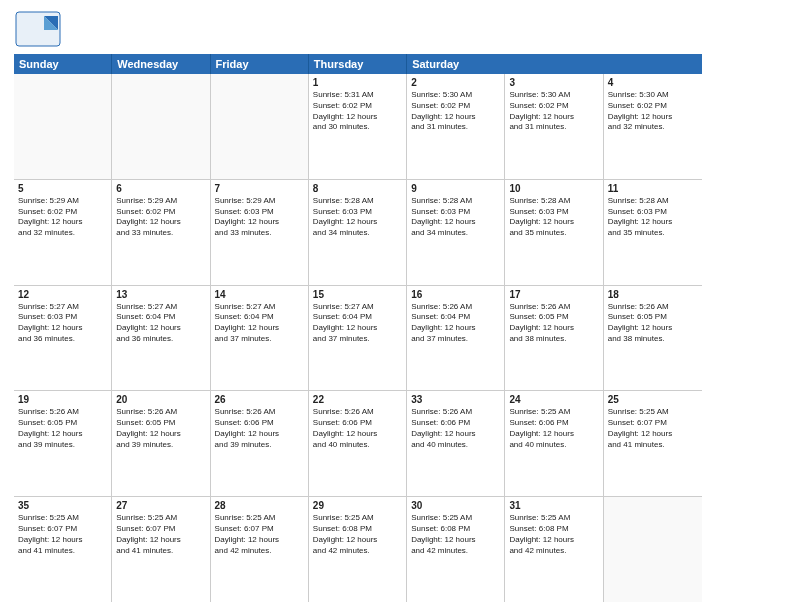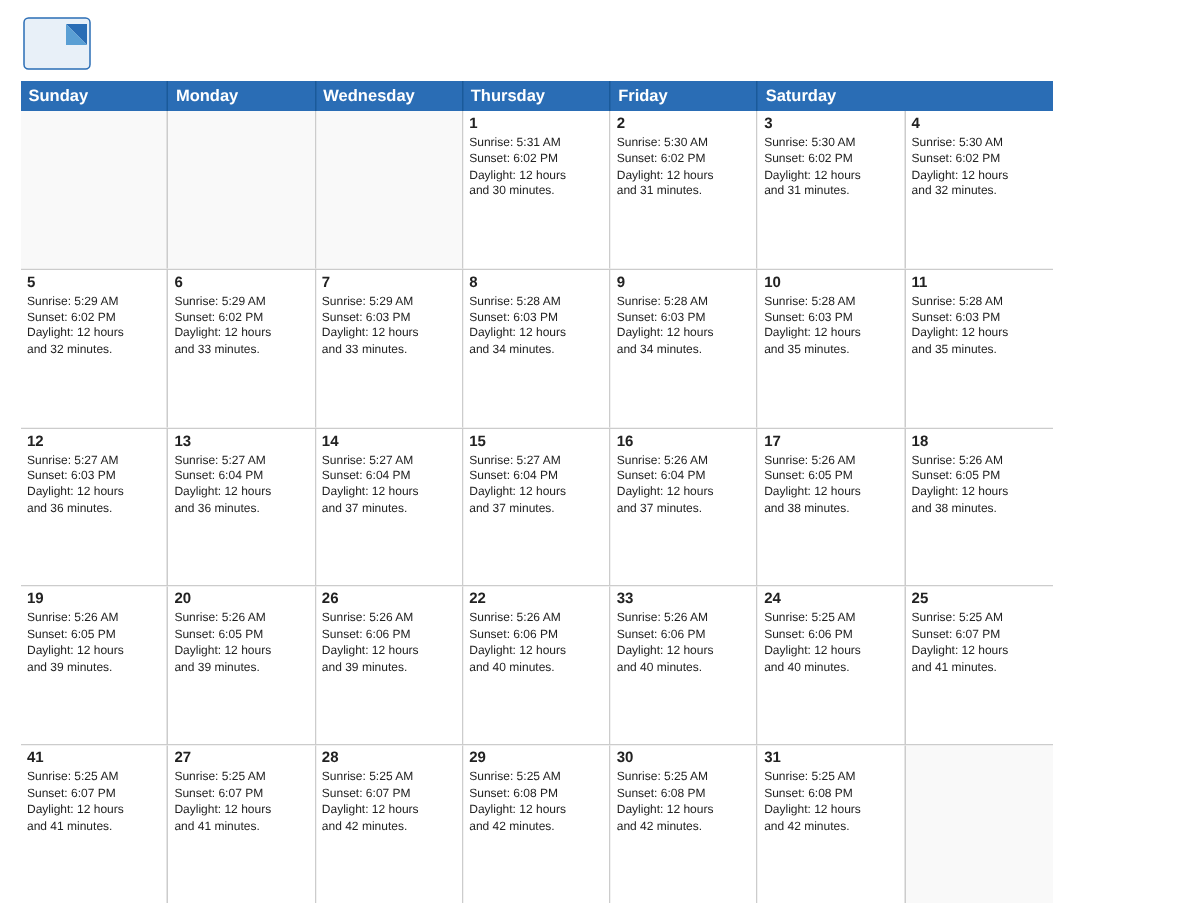--- a/index.html
+++ b/index.html
@@ -128,24 +128,23 @@
     </div>
     <div class="title-block">
       <div class="main-title"></div>
       <div class="subtitle"></div>
     </div>
   </div>
 
   <div class="calendar">
     <div class="cal-header">
     <div class="cal-header-cell">Sunday</div>
-        <div class="cal-header-cell">Monday</div>
         <div class="cal-header-cell">Wednesday</div>
+        <div class="cal-header-cell">Friday</div>
         <div class="cal-header-cell">Thursday</div>
-        <div class="cal-header-cell">Friday</div>
         <div class="cal-header-cell">Saturday</div>
       </div>
     <div class="cal-body">
     <div class="cal-row">
           <div class="cal-cell empty"></div>
           <div class="cal-cell empty"></div>
           <div class="cal-cell empty"></div>
           <div class="cal-cell">
             <span class="day-number">1</span>
             <div class="cal-cell-text">Sunrise: 5:31 AM<br>Sunset: 6:02 PM<br>Daylight: 12 hours<br>and 30 minutes.</div>
@@ -248,21 +247,21 @@
             <span class="day-number">24</span>
             <div class="cal-cell-text">Sunrise: 5:25 AM<br>Sunset: 6:06 PM<br>Daylight: 12 hours<br>and 40 minutes.</div>
           </div>
           <div class="cal-cell">
             <span class="day-number">25</span>
             <div class="cal-cell-text">Sunrise: 5:25 AM<br>Sunset: 6:07 PM<br>Daylight: 12 hours<br>and 41 minutes.</div>
           </div>
         </div>
         <div class="cal-row">
           <div class="cal-cell">
-            <span class="day-number">41</span>
+            <span class="day-number">35</span>
             <div class="cal-cell-text">Sunrise: 5:25 AM<br>Sunset: 6:07 PM<br>Daylight: 12 hours<br>and 41 minutes.</div>
           </div>
           <div class="cal-cell">
             <span class="day-number">27</span>
             <div class="cal-cell-text">Sunrise: 5:25 AM<br>Sunset: 6:07 PM<br>Daylight: 12 hours<br>and 41 minutes.</div>
           </div>
           <div class="cal-cell">
             <span class="day-number">28</span>
             <div class="cal-cell-text">Sunrise: 5:25 AM<br>Sunset: 6:07 PM<br>Daylight: 12 hours<br>and 42 minutes.</div>
           </div>

